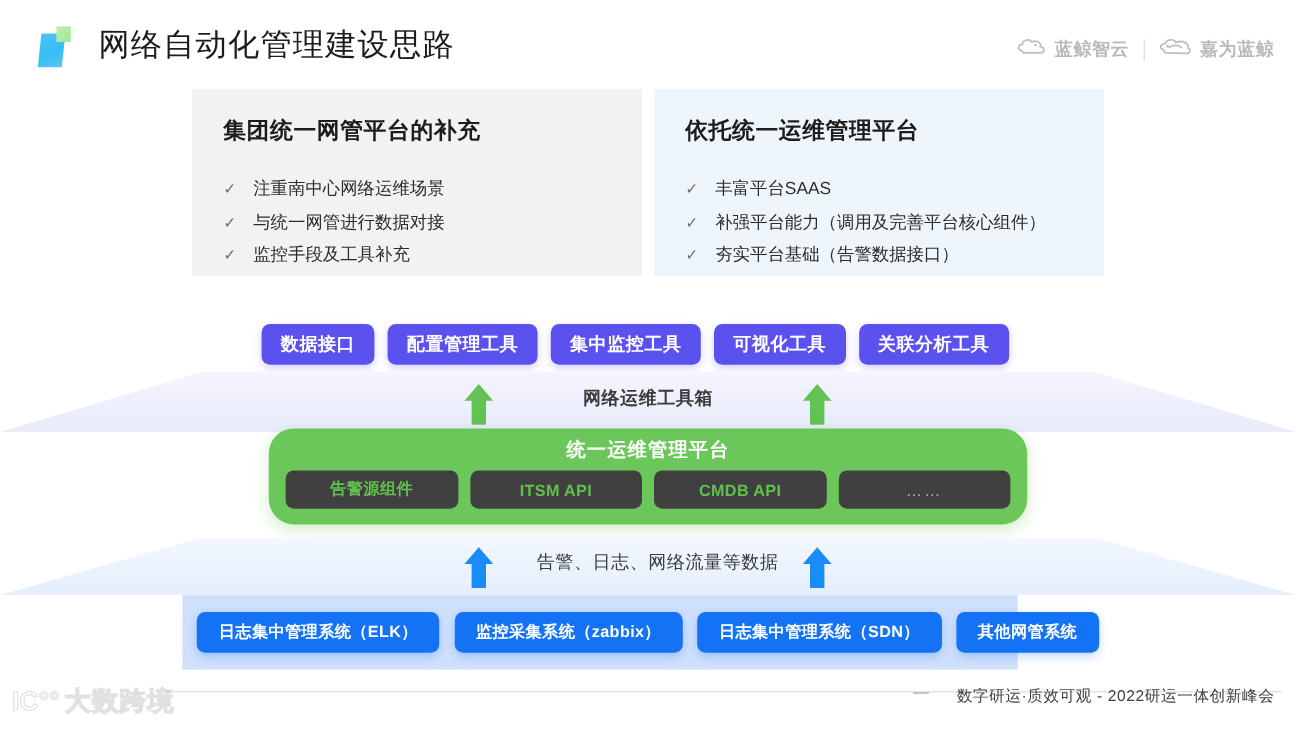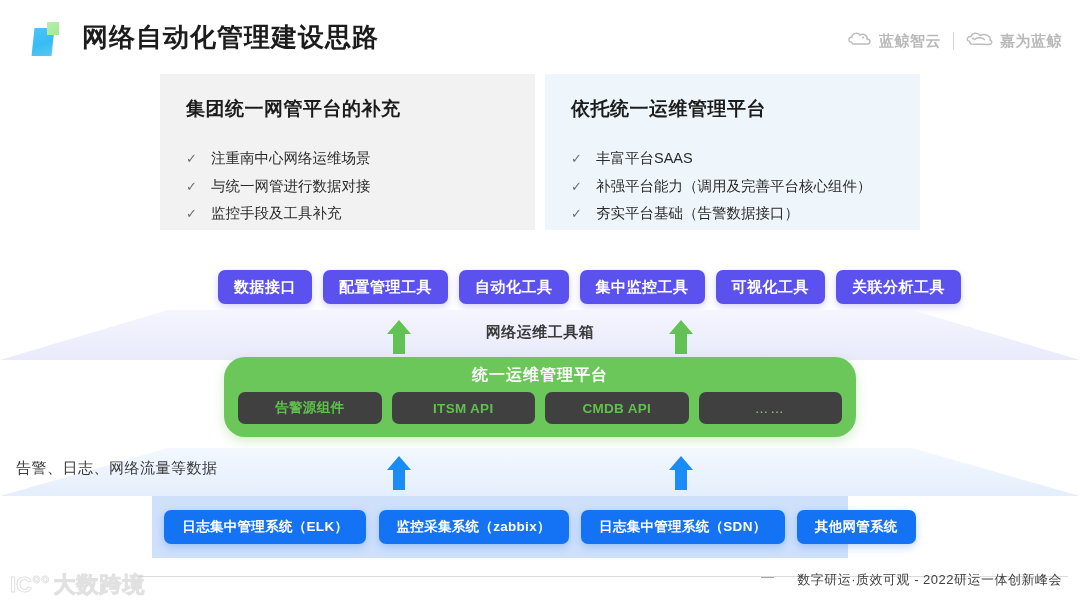--- a/index.html
+++ b/index.html
@@ -20,21 +20,21 @@
     position: absolute; left: 0; top: 6px; width: 20px; height: 28px;
     background: linear-gradient(160deg,#4FC3F7 0%,#35BDF5 55%,#5BC8F0 100%);
     transform: skewX(-6deg);
   }
   .logo-mark .sq {
     position: absolute; right: 0px; top: 0px; width: 12px; height: 13px;
     background: linear-gradient(135deg,#BBF0A8 0%,#9FE89A 100%);
   }
   .page-title {
     position: absolute; left: 82px; top: 20px;
-    font-size: 26px; font-weight: bold; color: #1c1c1c; letter-spacing: 1px;
+    font-size: 26px; font-weight: normal; color: #1c1c1c; letter-spacing: 1px;
   }
   .brandbar { position: absolute; right: 18px; top: 30px; display: flex; align-items: center; gap: 12px; }
   .brand { display: flex; align-items: center; gap: 6px; color: #b3b3b3; }
   .brand-name { font-size: 15px; font-weight: bold; color: #b9b9b9; letter-spacing: .5px; }
   .brand-divider { width: 1px; height: 18px; background: #d6d6d6; }
   .cloud-ico { display: block; }
 
   
   .cards { position: absolute; left: 160px; top: 74px; width: 760px; height: 156px; }
   .card { position: absolute; top: 0; width: 375px; height: 156px; padding: 22px 26px 0 26px; }
@@ -95,21 +95,21 @@
   }
   .gchip.dots { color: #86d178; letter-spacing: 2px; font-weight: normal; }
 
   
   .trap-2 {
     top: 186px; height: 48px;
     background: linear-gradient(180deg,#f3f8fe 0%,#e4eefc 100%);
     clip-path: polygon(168px 0, 912px 0, 1080px 48px, 0 48px);
   }
   .trap-2-label {
-    position: absolute; left: 0; top: 197px; width: 1080px; 
+    position: absolute; left: 0; top: 197px; width: 1080px; text-align: center;
     font-size: 15px; color: #3a3a3a; letter-spacing: .5px; padding-left: 16px;
   }
   .arr-b1 { left: 386px; top: 193px; }
   .arr-b2 { left: 668px; top: 193px; }
 
   
   .blue-band {
     position: absolute; left: 152px; top: 234px; width: 696px; height: 62px;
     background: #cfe0fb;
   }
@@ -222,21 +222,20 @@
         <span class="btxt">夯实平台基础（告警数据接口）</span>
       </div>
     </div>
   </div>
 
   <div class="stack">
 
     <div class="tools-row">
       <div class="tool-chip">数据接口</div>
       <div class="tool-chip">配置管理工具</div>
-      <div class="tool-chip">自动化工具</div>
       <div class="tool-chip">集中监控工具</div>
       <div class="tool-chip">可视化工具</div>
       <div class="tool-chip">关联分析工具</div>
     </div>
 
     <div class="trap trap-1"></div>
     <div class="trap-1-label">网络运维工具箱</div>
     <div class="arrow-up arr-g1">
       <svg width="26" height="36" viewBox="0 0 26 36">
           <path d="M13 1 L25 15 L19 15 L19 35 L7 35 L7 15 L1 15 Z" fill="#62C254"></path>

